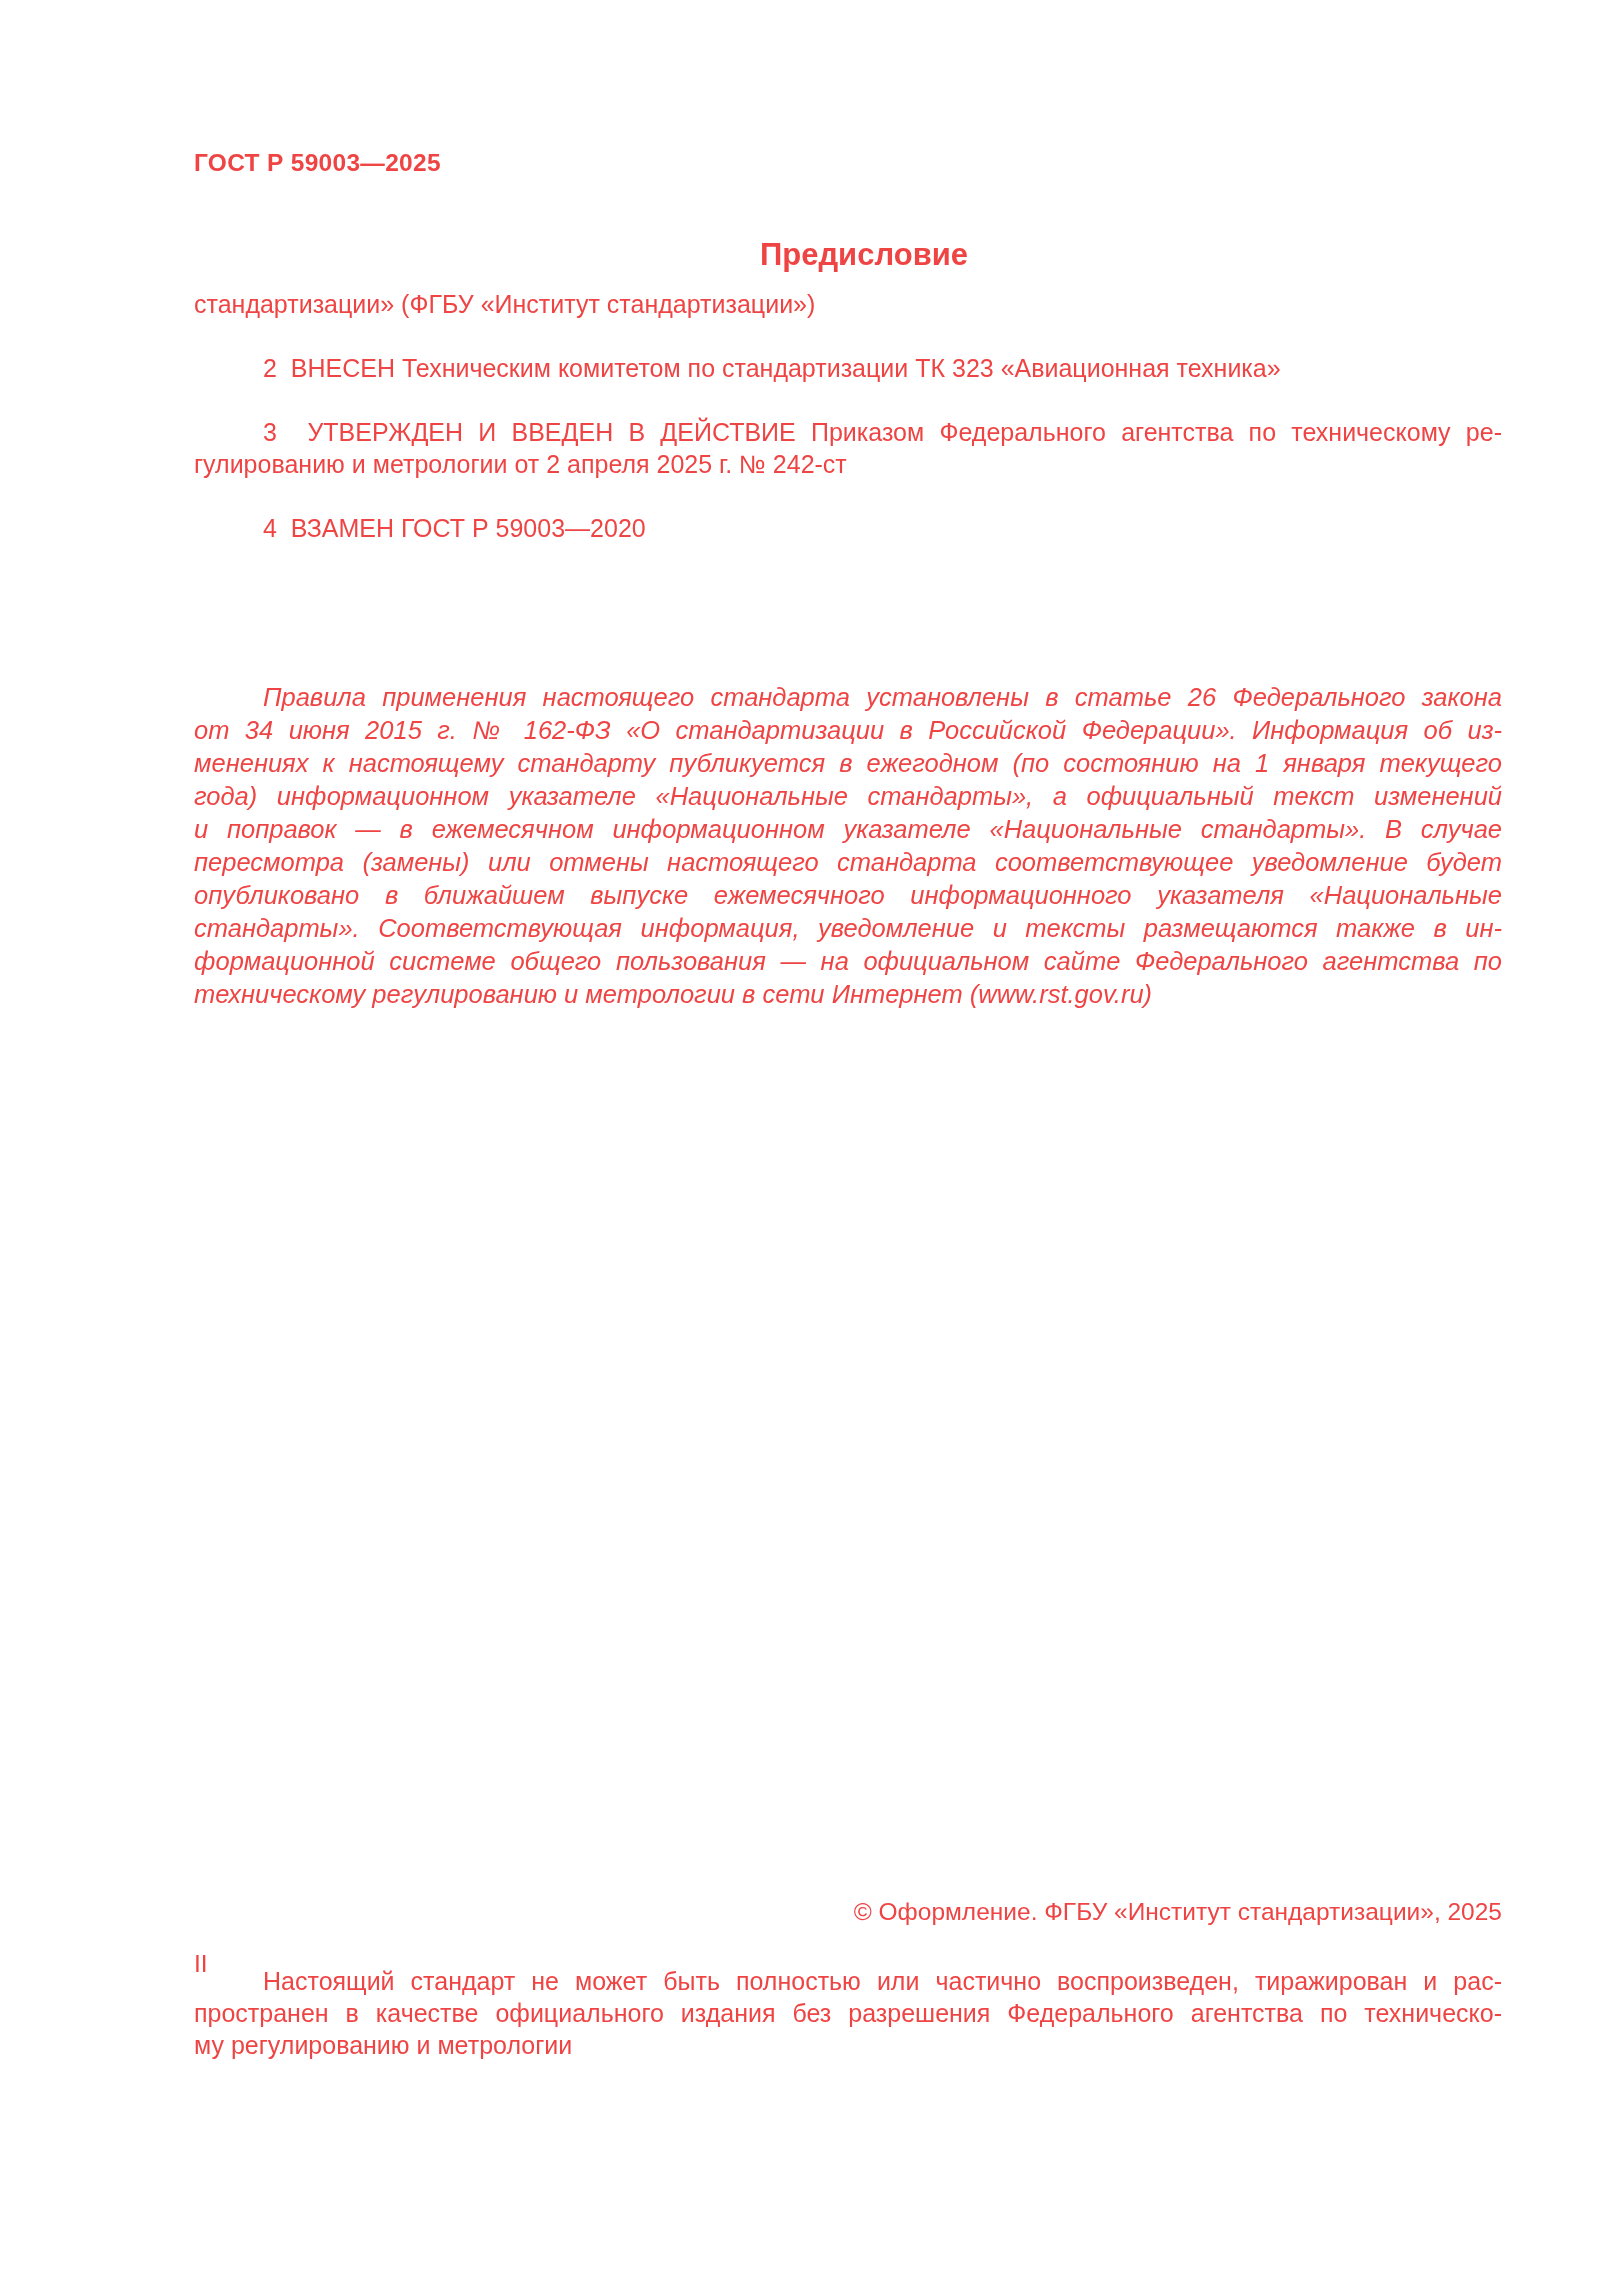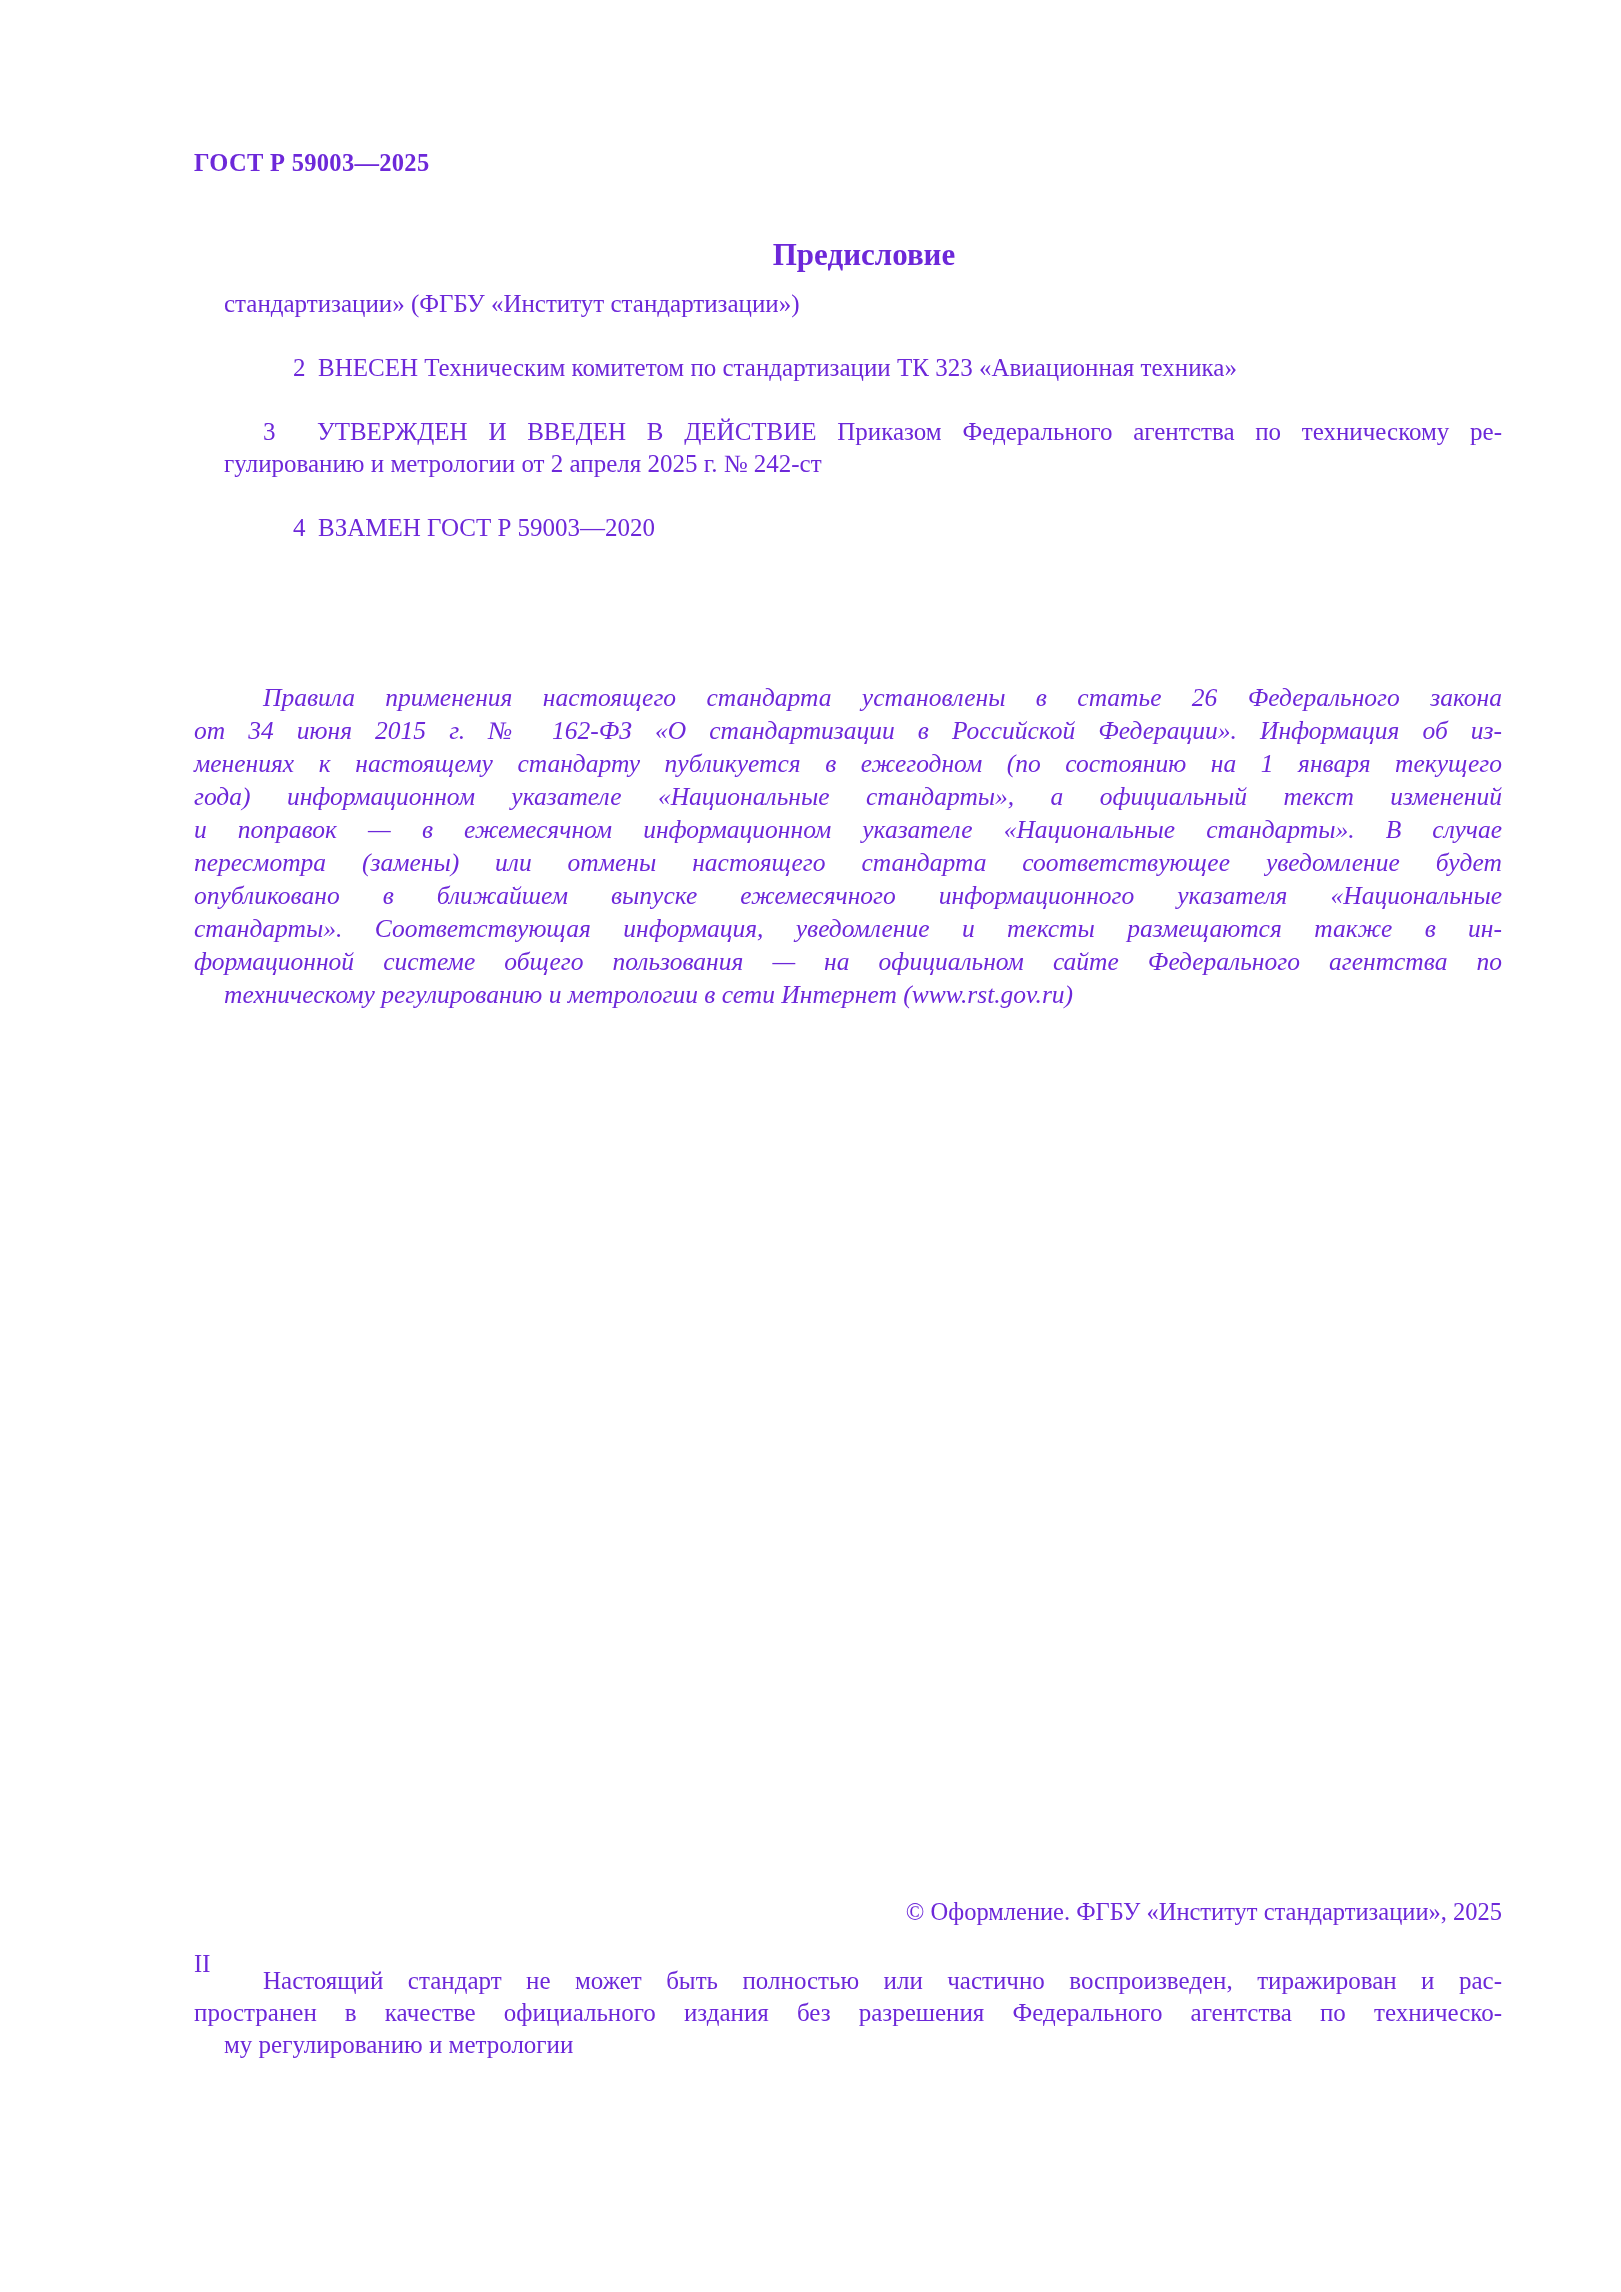--- a/index.html
+++ b/index.html
@@ -5,22 +5,22 @@
   html, body {
     margin: 0;
     padding: 0;
     background: #ffffff;
   }
   .page {
     position: relative;
     width: 1621px;
     height: 2278px;
     background: #ffffff;
-    font-family: Liberation Serif, serif;
-    color: #6d28d9;
+    font-family: Liberation Sans, sans-serif;
+    color: #ef4444;
     overflow: hidden;
   }
   .doc-code {
     position: absolute;
     top: 148px;
     left: 194px;
     width: 1308px;
     font-size: 24.5px;
     font-weight: bold;
     letter-spacing: 0.3px;
@@ -49,21 +49,20 @@
   .foreword .para:last-child { margin-bottom: 0; }
 
   .line {
     text-align: justify;
     text-align-last: justify;
     white-space: nowrap;
   }
   .line.lastline {
     text-align-last: left;
     white-space: normal;
-    margin-left: 30px;
   }
   .line.firstline { text-indent: 69px; }
 
   .legal-notice {
     position: absolute;
     top: 681px;
     left: 194px;
     width: 1308px;
     font-size: 25.5px;
     font-style: italic;

